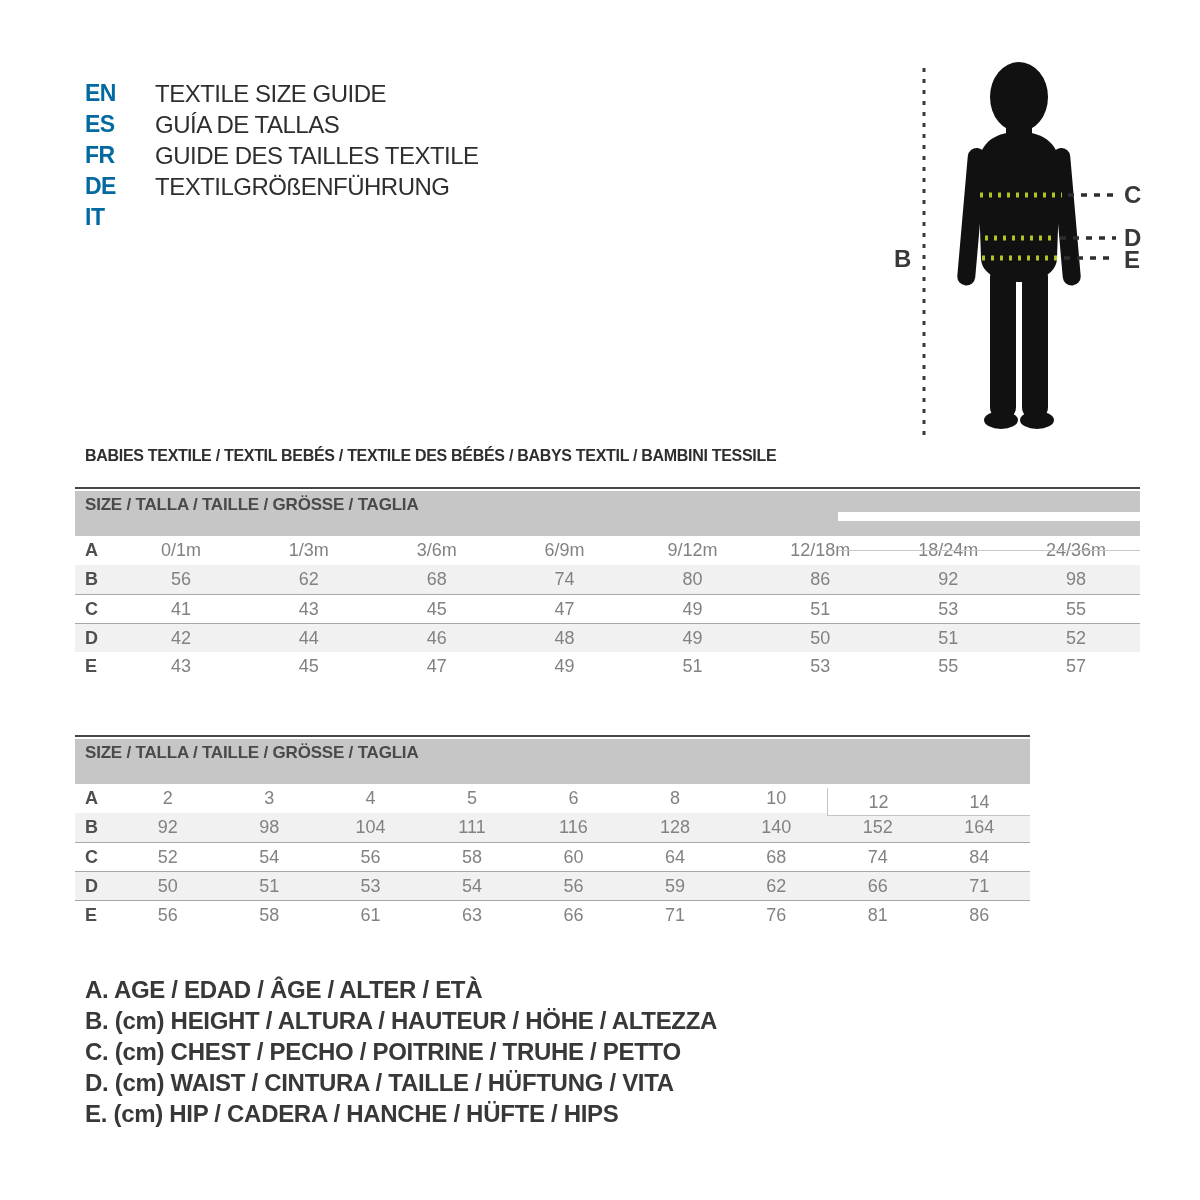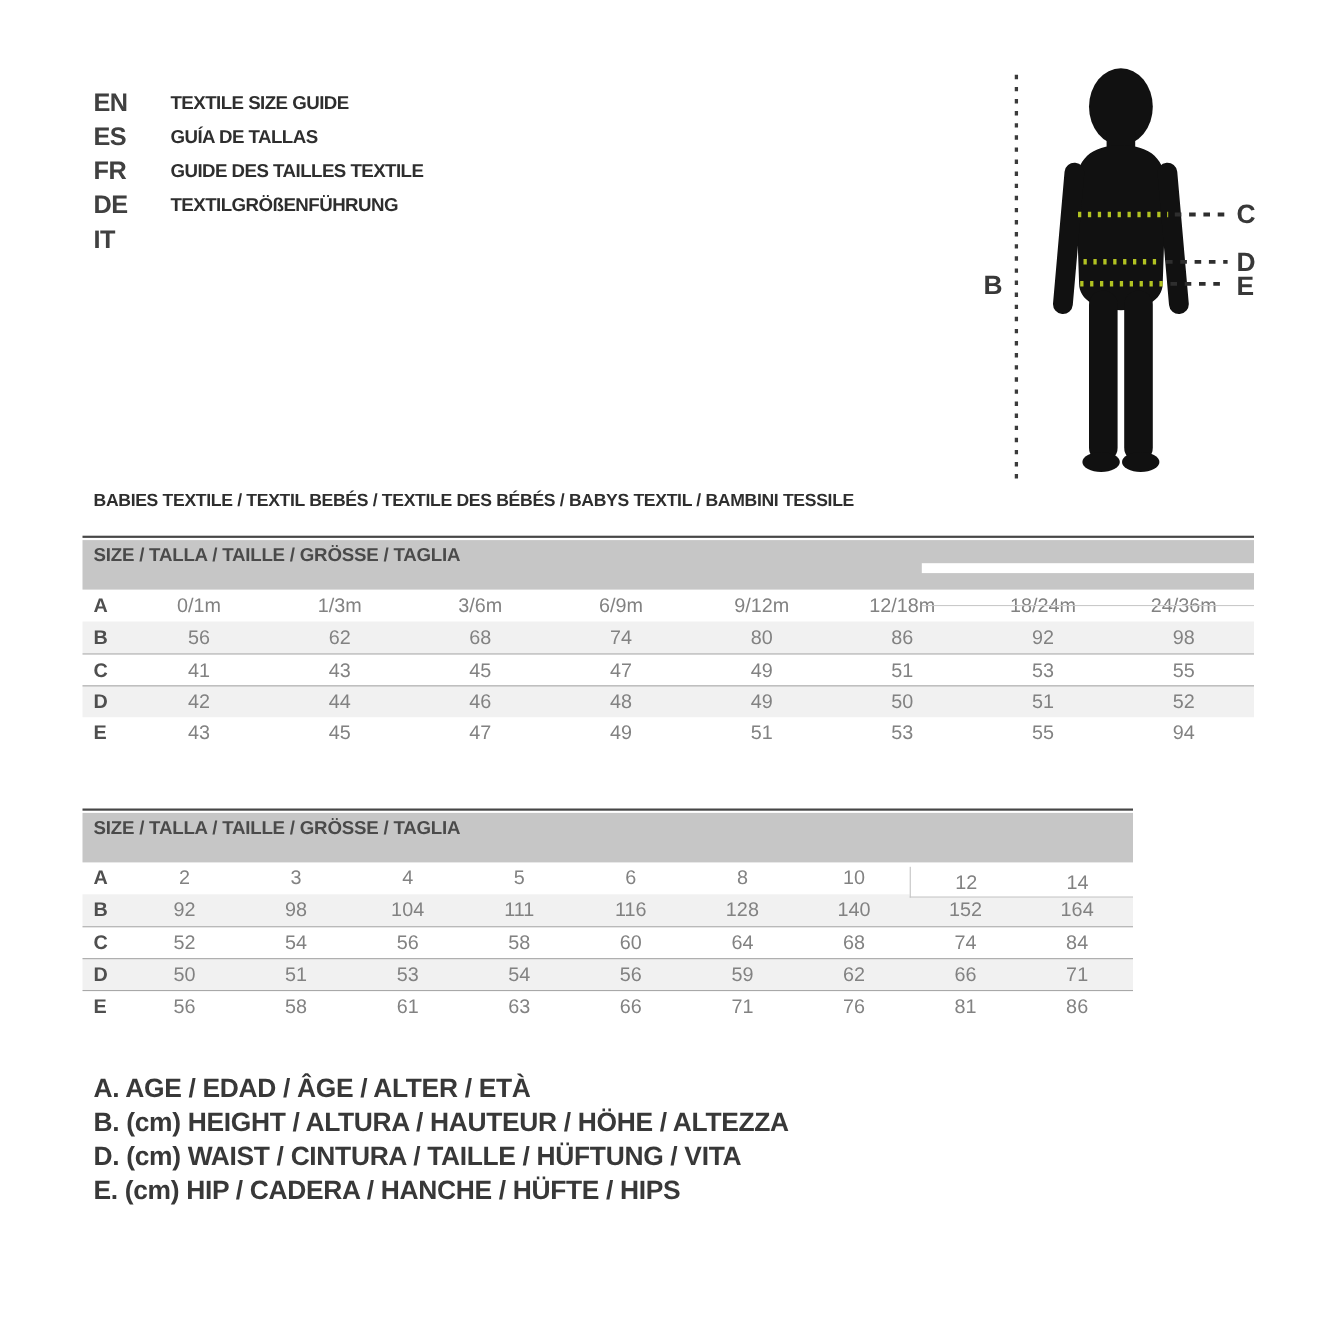--- a/index.html
+++ b/index.html
@@ -3,22 +3,22 @@
 <meta charset="utf-8">
 <style>
   html,body{margin:0;padding:0;background:#fff;}
   .canvas{
     position:relative;width:1200px;height:1200px;background:#ffffff;overflow:hidden;
     font-family:"Liberation Sans", sans-serif;color:#303030;
   }
   
   .lang-block{position:absolute;left:85px;top:78px;}
   .lang-row{display:flex;height:31px;line-height:31px;}
-  .lang-code{width:70px;font-size:23px;font-weight:bold;color:#404040;letter-spacing:-0.5px;}
-  .lang-label{font-size:17px;font-weight:bold;color:#2e2e2e;letter-spacing:-0.5px;white-space:nowrap;}
+  .lang-code{width:70px;font-size:23px;font-weight:bold;color:#0369a1;letter-spacing:-0.5px;}
+  .lang-label{font-size:24px;font-weight:normal;color:#2e2e2e;letter-spacing:-0.5px;white-space:nowrap;}
   
   .figure-wrap{position:absolute;left:888px;top:42px;width:260px;height:405px;}
   
   .table-block{position:absolute;left:75px;}
   .tbl-title{margin:0 0 0 10px;font-size:16px;font-weight:bold;color:#2e2e2e;letter-spacing:-0.3px;white-space:nowrap;}
   .table-top-line{height:2px;background:#474747;margin-top:22px;}
   .size-band{height:45px;line-height:27px;background:#c6c6c6;margin-top:2px;
     font-size:17px;font-weight:bold;color:#4a4a4a;padding-left:10px;letter-spacing:-0.2px;}
   .trow{display:flex;height:29px;line-height:29px;box-sizing:border-box;}
   .trow:nth-child(2n){background:#f1f1f1;}
@@ -151,21 +151,21 @@
         </div>
         <div class="trow">
           <span class="rlabel">E</span>
           <span class="cell">43</span>
           <span class="cell">45</span>
           <span class="cell">47</span>
           <span class="cell">49</span>
           <span class="cell">51</span>
           <span class="cell">53</span>
           <span class="cell">55</span>
-          <span class="cell">94</span>
+          <span class="cell">57</span>
         </div>
       </div>
   </section>
 
   <div class="babies-highlight-notch"></div>
   <div class="babies-highlight-underline"></div>
 
   <section class="table-block children-block" style="top:713px;width:955px;">
     <div class="table-top-line"></div>
     <div class="size-band">SIZE / TALLA / TAILLE / GRÖSSE / TAGLIA</div>
@@ -236,17 +236,18 @@
   <div class="children-highlight-box">
     <div class="hl-val">
       <span class="hl-cell">12</span>
       <span class="hl-cell">14</span>
     </div>
   </div>
 
   <section class="legend-block">
     <div class="legend-line">A. AGE / EDAD / ÂGE / ALTER / ETÀ</div>
     <div class="legend-line">B. (cm) HEIGHT / ALTURA / HAUTEUR / HÖHE / ALTEZZA</div>
+    <div class="legend-line">C. (cm) CHEST / PECHO / POITRINE / TRUHE / PETTO</div>
     <div class="legend-line">D. (cm) WAIST / CINTURA / TAILLE / HÜFTUNG / VITA</div>
     <div class="legend-line">E. (cm) HIP / CADERA / HANCHE / HÜFTE / HIPS</div>
   </section>
 
 </div>
 
 </body></html>

